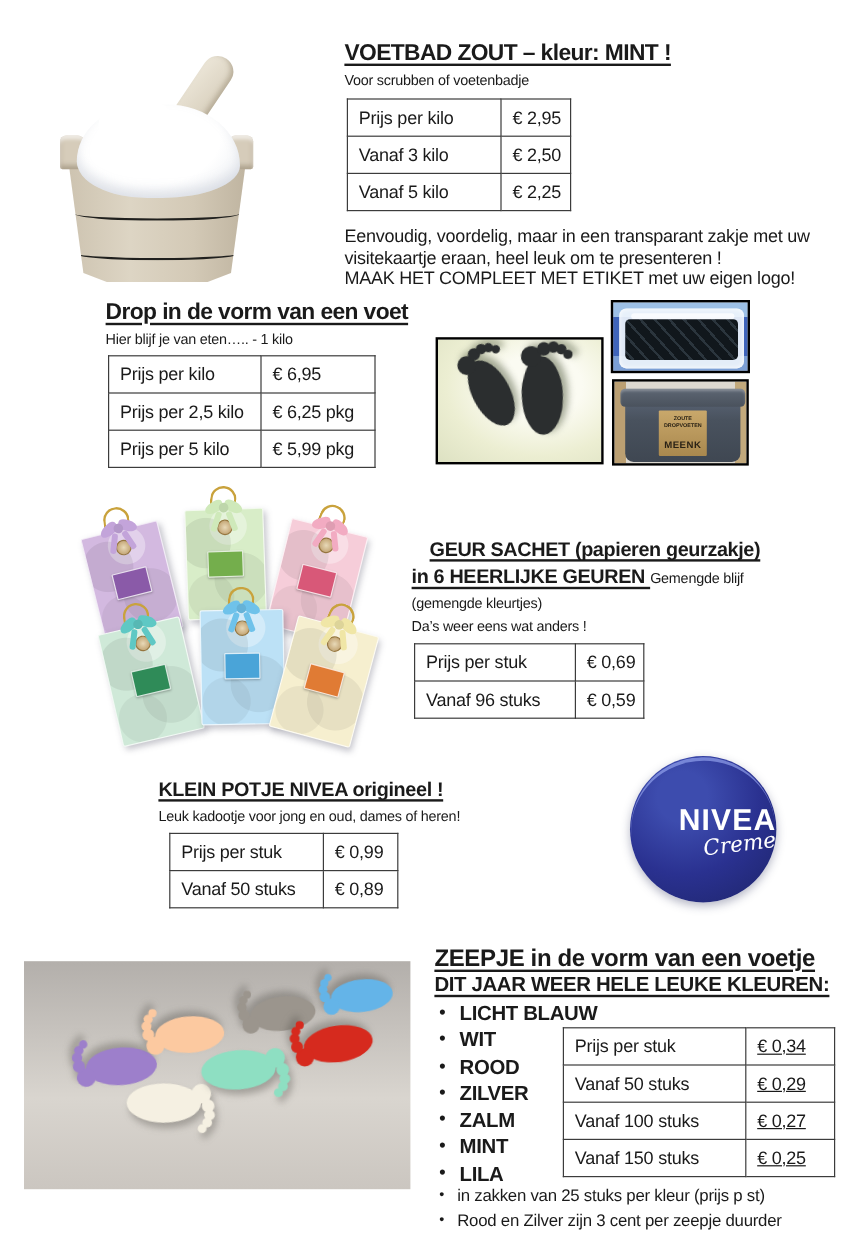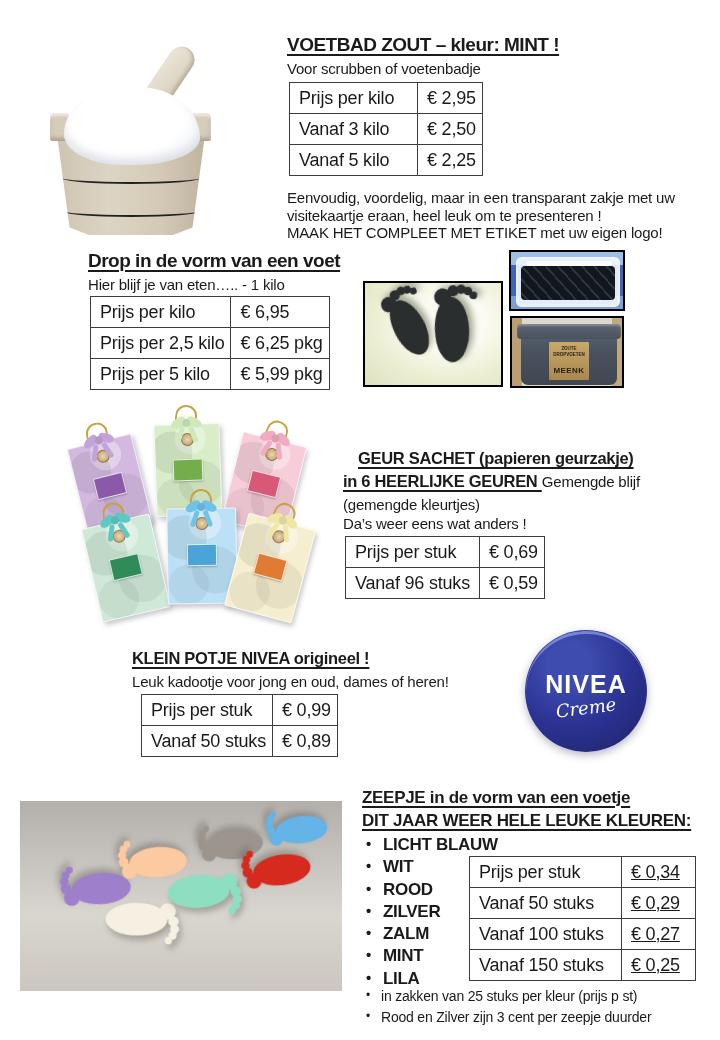--- a/index.html
+++ b/index.html
@@ -15,27 +15,27 @@
   .h-big {
     font-size:19px; font-weight:bold; letter-spacing:-0.5px;
     text-decoration:underline; text-underline-offset:3px; text-decoration-thickness:2px;
     white-space:nowrap;
   }
   .h-med {
     font-size:16.5px; font-weight:bold; letter-spacing:-0.3px;
     text-decoration:underline; text-underline-offset:3px; text-decoration-thickness:1.8px;
     white-space:nowrap;
   }
-  .body-txt { font-size:15px; letter-spacing:-0.2px; white-space:nowrap; }
+  .body-txt { font-size:12px; letter-spacing:-0.2px; white-space:nowrap; }
   .para { font-size:15px; letter-spacing:-0.2px; line-height:17.5px; }
 
   
   table.ptable { border-collapse:collapse; background:#fff; }
   table.ptable td {
-    border:1.5px solid #3c3c3c; font-size:18px; letter-spacing:-0.2px;
+    border:1.5px solid #3c3c3c; font-size:15px; letter-spacing:-0.2px;
     padding:0 6px 0 9px; height:31px; vertical-align:middle; white-space:nowrap;
   }
   .t-voetbad td.c1{width:128px;} .t-voetbad td.c2{width:58px;}
   .t-drop td.c1{width:127px;}   .t-drop td.c2{width:95px;}
   .t-geur td.c1{width:134px;}   .t-geur td.c2{width:57px;}  .t-geur td{height:30px;}
   .t-nivea td.c1{width:128px;}  .t-nivea td.c2{width:62px;}
   .t-zeep td.c1{width:152px;}   .t-zeep td.c2{width:74px;text-decoration:underline;}  .t-zeep td{height:29.5px;}
 
   
   .blt { position:relative; padding-left:19px; font-size:17px; font-weight:bold;
@@ -124,21 +124,21 @@
   .bow i { position:absolute; display:block; background:var(--ribbon); }
   .bow .lp1 { left:-16px; top:-4px; width:16px; height:9px; border-radius:60% 40% 40% 60%; transform:rotate(-28deg); }
   .bow .lp2 { left:0;     top:-4px; width:16px; height:9px; border-radius:40% 60% 60% 40%; transform:rotate(28deg); }
   .bow .tl1 { left:-9px; top:4px; width:5px; height:17px; border-radius:2px; transform:rotate(20deg); }
   .bow .tl2 { left:4px;  top:4px; width:5px; height:17px; border-radius:2px; transform:rotate(-20deg); }
   .bow .kn  { left:-4px; top:-3px; width:8px; height:8px; border-radius:50%; filter:brightness(.92); }
 
   
   .tin { left:525px; top:630px; width:122px; height:122px; border-radius:50%;
     background:radial-gradient(circle at 36% 28%, #3d4cae 0 18%, var(--nivea) 55%, #1d2468 100%);
-    box-shadow:0 3px 8px rgba(40,45,90,.35); text-align:center; }
+    box-shadow:0 3px 8px rgba(40,45,90,.35); text-align:right; }
   .tin::before { content:""; position:absolute; inset:1px; border-radius:50%;
     border-top:3px solid rgba(170,185,255,.55); transform:rotate(-6deg); }
   .tin .brand { margin-top:40px; color:#fff; font-size:25px; font-weight:bold; letter-spacing:1px; }
   .tin .creme { color:#fff; font-family:"DejaVu Serif", serif; font-style:italic;
     font-size:18px; margin-top:-2px; transform:rotate(-7deg); }
 
   
   .soap-photo { left:20px; top:801px; width:322px; height:190px;
     background:linear-gradient(180deg,#b3afab 0%,#c6c2bd 30%,#d9d5cf 60%,#cbc6c0 100%); }
   .soap { position:absolute; filter:drop-shadow(3px 4px 3px rgba(70,65,60,.35)); }
@@ -366,21 +366,21 @@
     <td class="c2">€ 0,89</td>
       </tr>
 </tbody>
   </table>
 
 <div class="abs tin" style="--nivea: #2a3190;">
   <div class="brand">NIVEA</div>
   <div class="creme">Creme</div>
 </div>
 
-<div class="abs h-med" style="left:362px; top:788px; font-size:17px">ZEEPJE in de vorm van een voetje</div>
+<div class="abs h-med" style="left:362px; top:788px; font-size:20px">ZEEPJE in de vorm van een voetje</div>
 <div class="abs h-med" style="left:362px; top:811px; font-size:17px">DIT JAAR WEER HELE LEUKE KLEUREN:</div>
 
 <div class="abs" style="left:364px; top:835px">
   <div class="blt">LICHT BLAUW</div>
   <div class="blt">WIT</div>
   <div class="blt">ROOD</div>
   <div class="blt">ZILVER</div>
   <div class="blt">ZALM</div>
   <div class="blt">MINT</div>
   <div class="blt">LILA</div>

